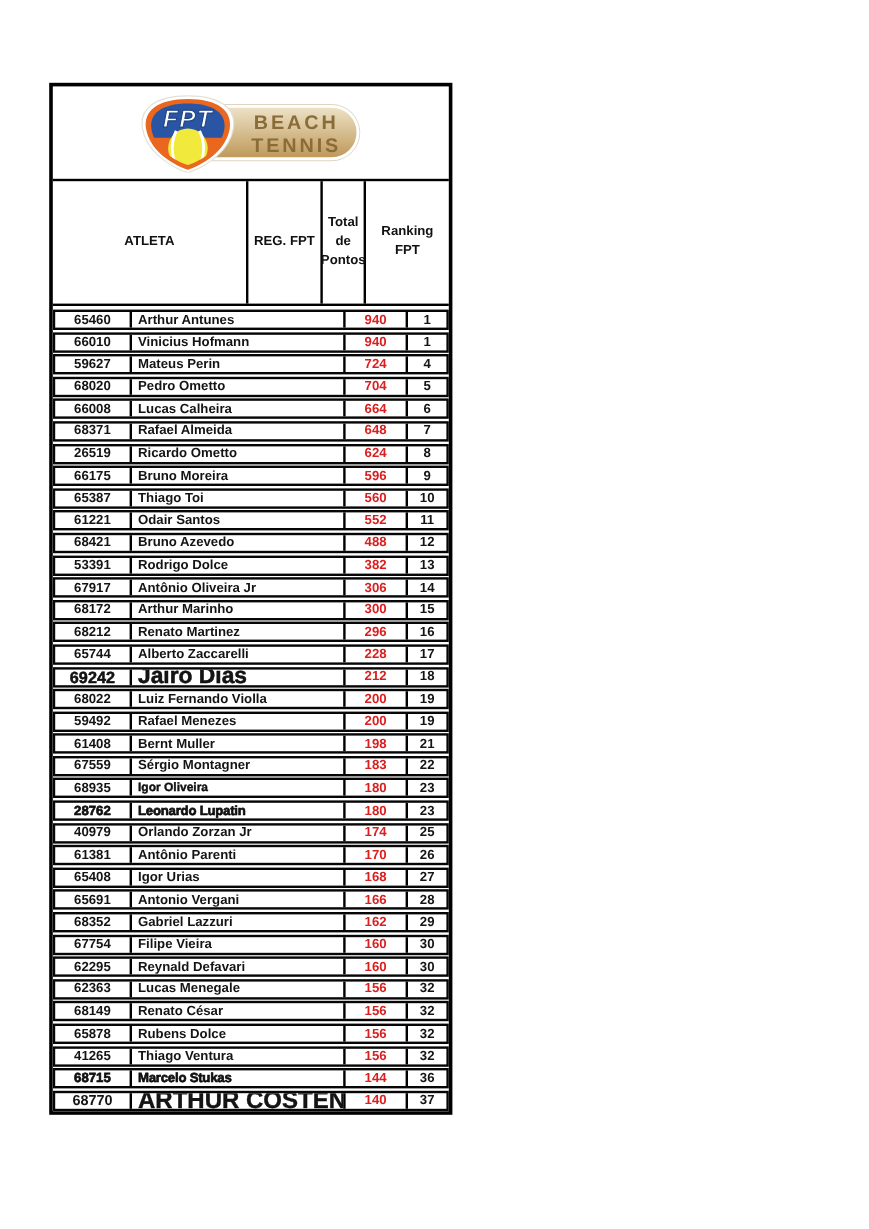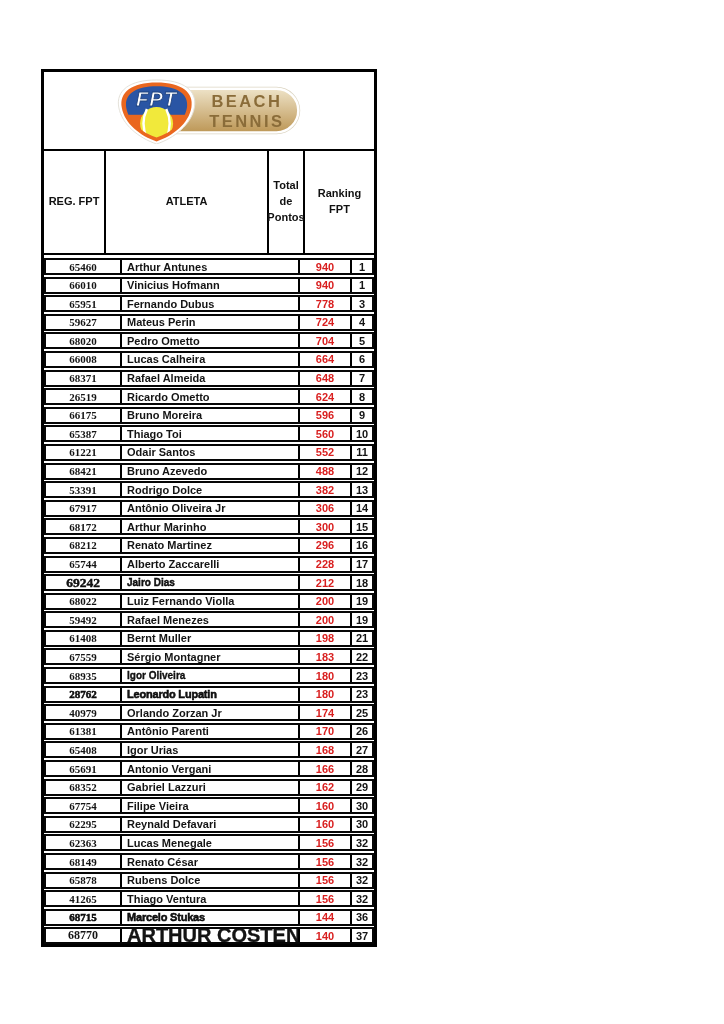--- a/index.html
+++ b/index.html
@@ -32,28 +32,28 @@
   
   .tbody { display:flex; flex-direction:column; gap:1.6px; padding-top:3px; }
   .row {
     display:flex; height:17px; flex:none;
     border:2px solid #060606; align-items:stretch; background:#fff;
   }
   .cell {
     display:flex; align-items:center; justify-content:center;
     font-size:11px; font-weight:bold; color:#141414; overflow:hidden; white-space:nowrap;
   }
-  .row .w-reg  { width:76px;font-family:Liberation Serif, serif; }
+  .row .w-reg  { width:64px; }
   .row .w-name { width:178px; justify-content:flex-start; padding-left:5px; }
   .row .w-pts  { width:52px; color:var(--points_red, #d91f1f); }
   .row .w-rank { flex:1; }
 
   
   .s-bigbold .w-reg  { font-size:13.5px; -webkit-text-stroke:0.4px #000; }
-  .s-bigbold .w-name { font-size:10px; -webkit-text-stroke:0.4px #000; }
+  .s-bigbold .w-name { font-size:19px; -webkit-text-stroke:0.4px #000; }
   .s-namebig .w-name { font-size:10px; -webkit-text-stroke:0.3px #000; }
   .s-heavy .w-reg  { -webkit-text-stroke:0.5px #000; }
   .s-heavy .w-name { -webkit-text-stroke:0.5px #000; letter-spacing:-0.2px; }
   .s-namecaps .w-name { font-size:20px;text-align:right; -webkit-text-stroke:0.3px #000; }
   .s-namecaps .w-reg { font-size:12px; font-weight:bold; }
 </style>
 </head>
 <body>
 
 <div class="page">
@@ -88,25 +88,25 @@
             <path d="M36,32 Q29,47 36,62" fill="none" stroke="#ffffff" stroke-width="2.5"></path>
             <path d="M56,32 Q63,47 56,62" fill="none" stroke="#ffffff" stroke-width="2.5"></path>
             <path d="M36,32 Q29,47 36,62 L30,60 Q26,47 30,34 Z" style="fill:var(--shield_orange,#ea671f)" opacity="0"></path>
           </g>
           <text x="46" y="29" text-anchor="middle" font-family="Liberation Sans, sans-serif" font-size="21" font-weight="bold" font-style="italic" letter-spacing="1" fill="#ffffff" stroke="#1d417f" stroke-width="0.9">FPT</text>
         </g>
       </svg>
     </div>
 
     <div class="header-row">
+      <div class="hcell w-name vsep">
+        <span>ATLETA</span>
+      </div>
       <div class="hcell w-reg vsep">
         <span>REG. FPT</span>
-      </div>
-      <div class="hcell w-name vsep">
-        <span>ATLETA</span>
       </div>
       <div class="hcell w-pts vsep">
         <span>Total de</span>
         <span>Pontos</span>
       </div>
       <div class="hcell w-rank">
         <span>Ranking</span>
         <span>FPT</span>
       </div>
     </div>
@@ -119,26 +119,20 @@
     <div class="cell w-rank">1</div>
   </div>
 
   <div class="row s-normal">
     <div class="cell w-reg vsep">66010</div>
     <div class="cell w-name vsep">Vinicius Hofmann</div>
     <div class="cell w-pts vsep">940</div>
     <div class="cell w-rank">1</div>
   </div>
 
-  <div class="row s-normal">
-    <div class="cell w-reg vsep">65951</div>
-    <div class="cell w-name vsep">Fernando Dubus</div>
-    <div class="cell w-pts vsep">778</div>
-    <div class="cell w-rank">3</div>
-  </div>
 
   <div class="row s-normal">
     <div class="cell w-reg vsep">59627</div>
     <div class="cell w-name vsep">Mateus Perin</div>
     <div class="cell w-pts vsep">724</div>
     <div class="cell w-rank">4</div>
   </div>
 
   <div class="row s-normal">
     <div class="cell w-reg vsep">68020</div>

